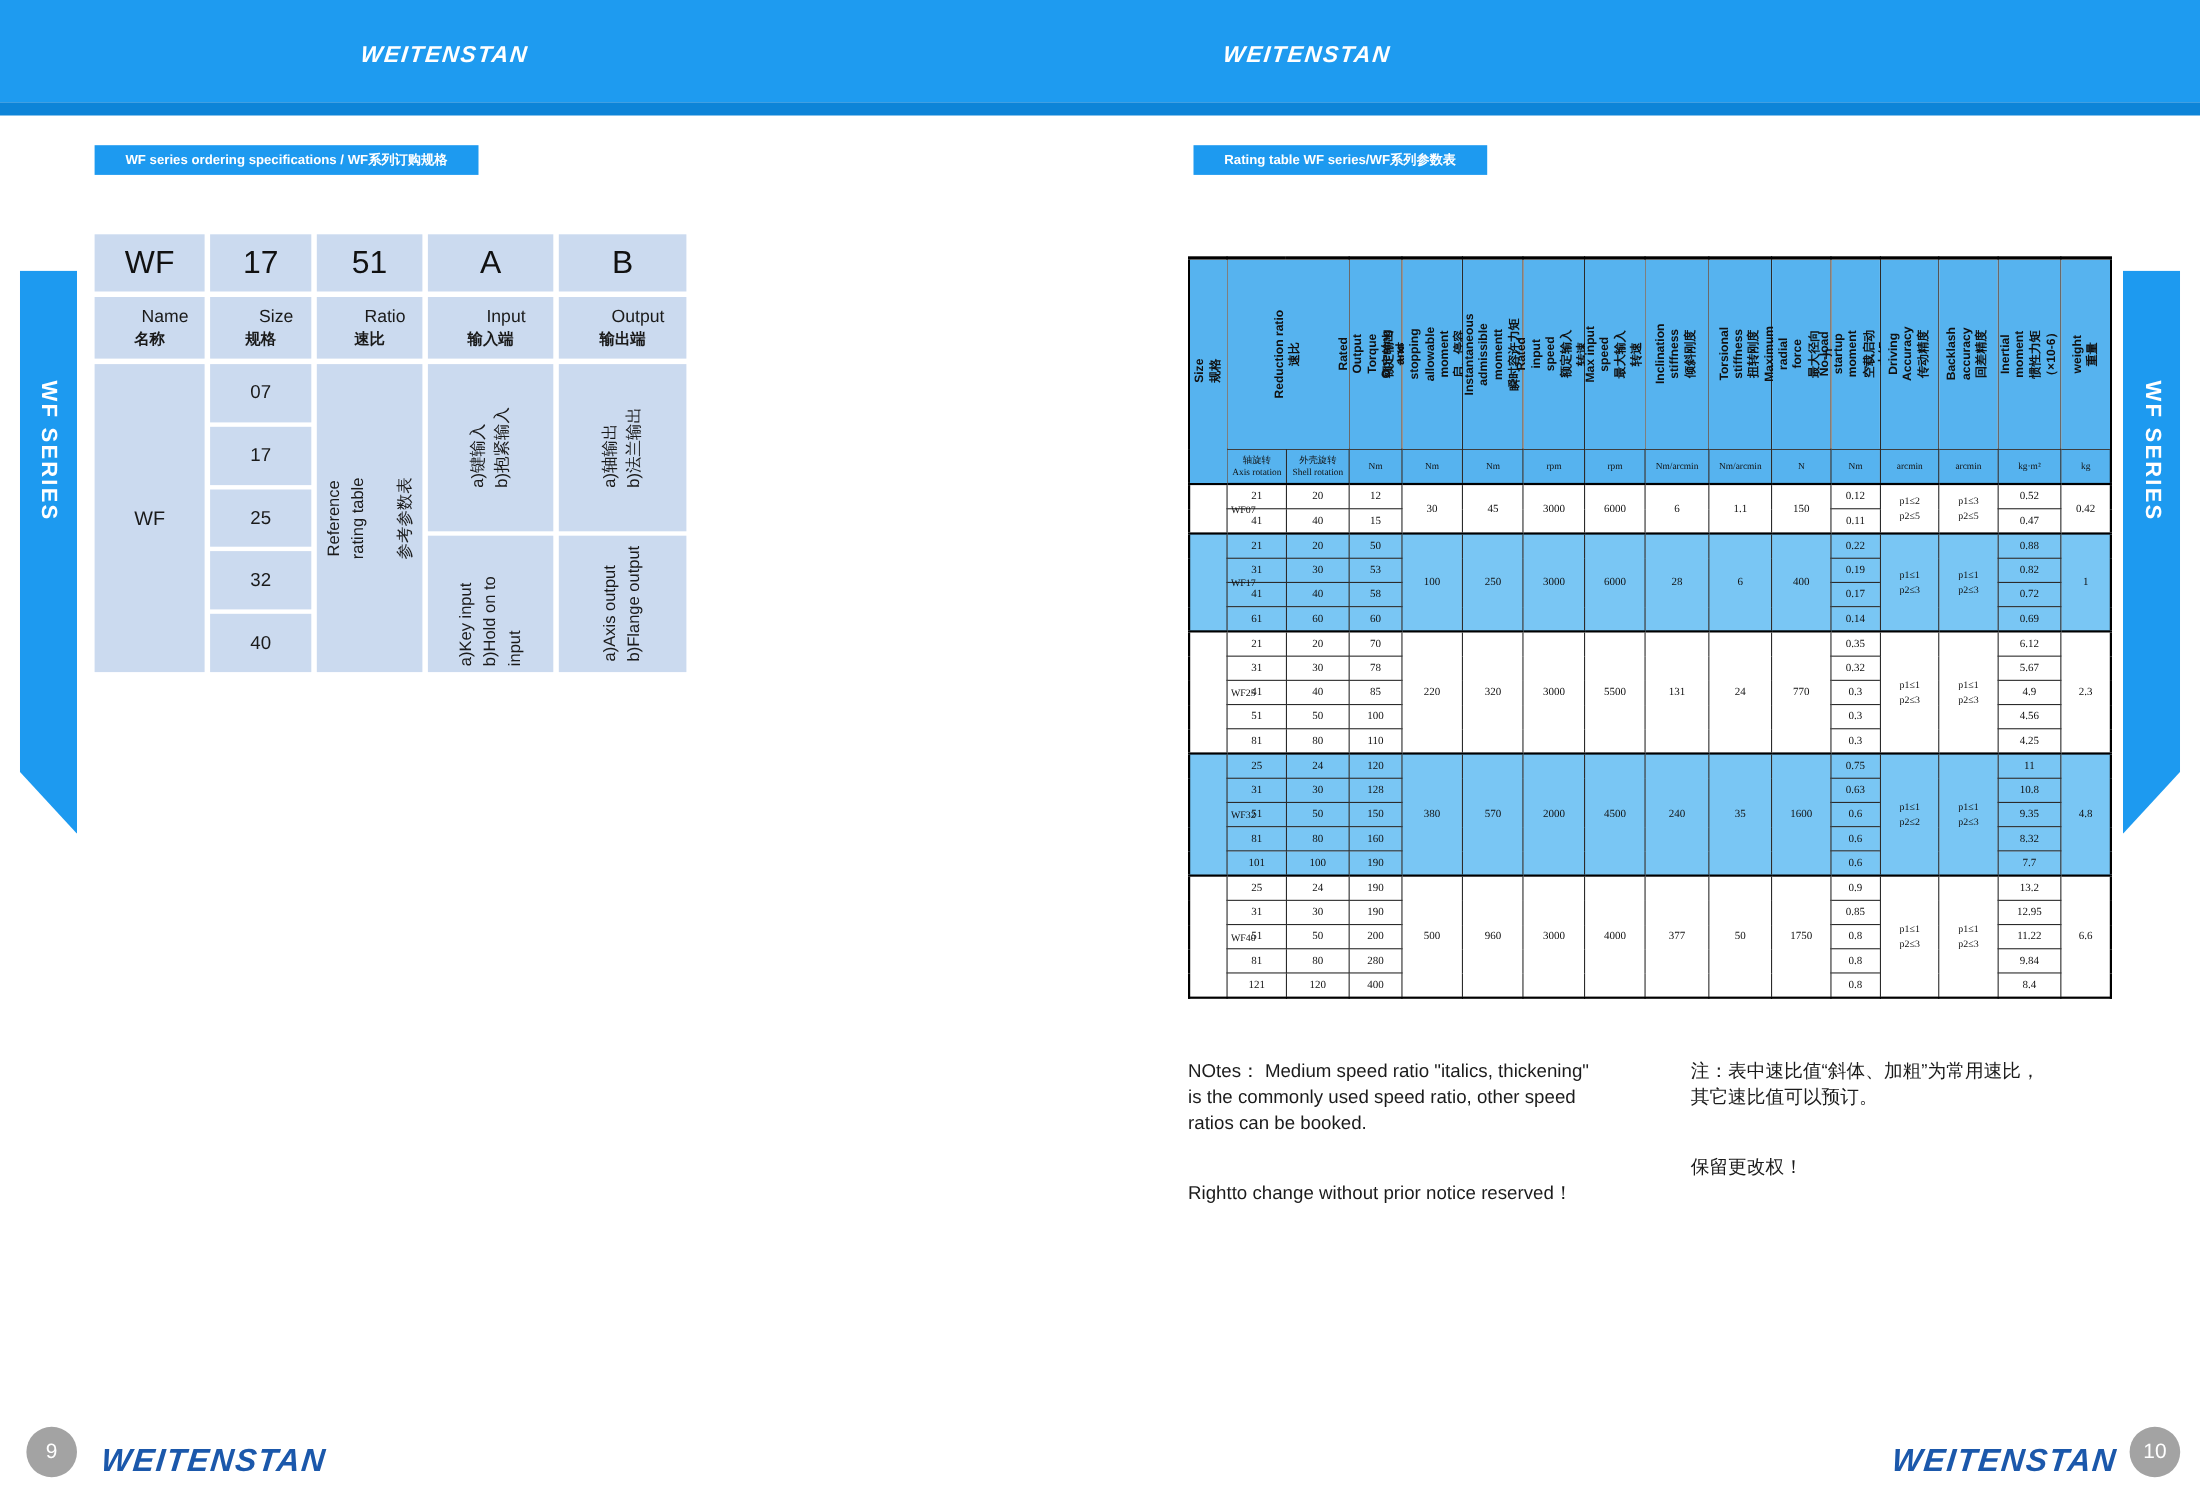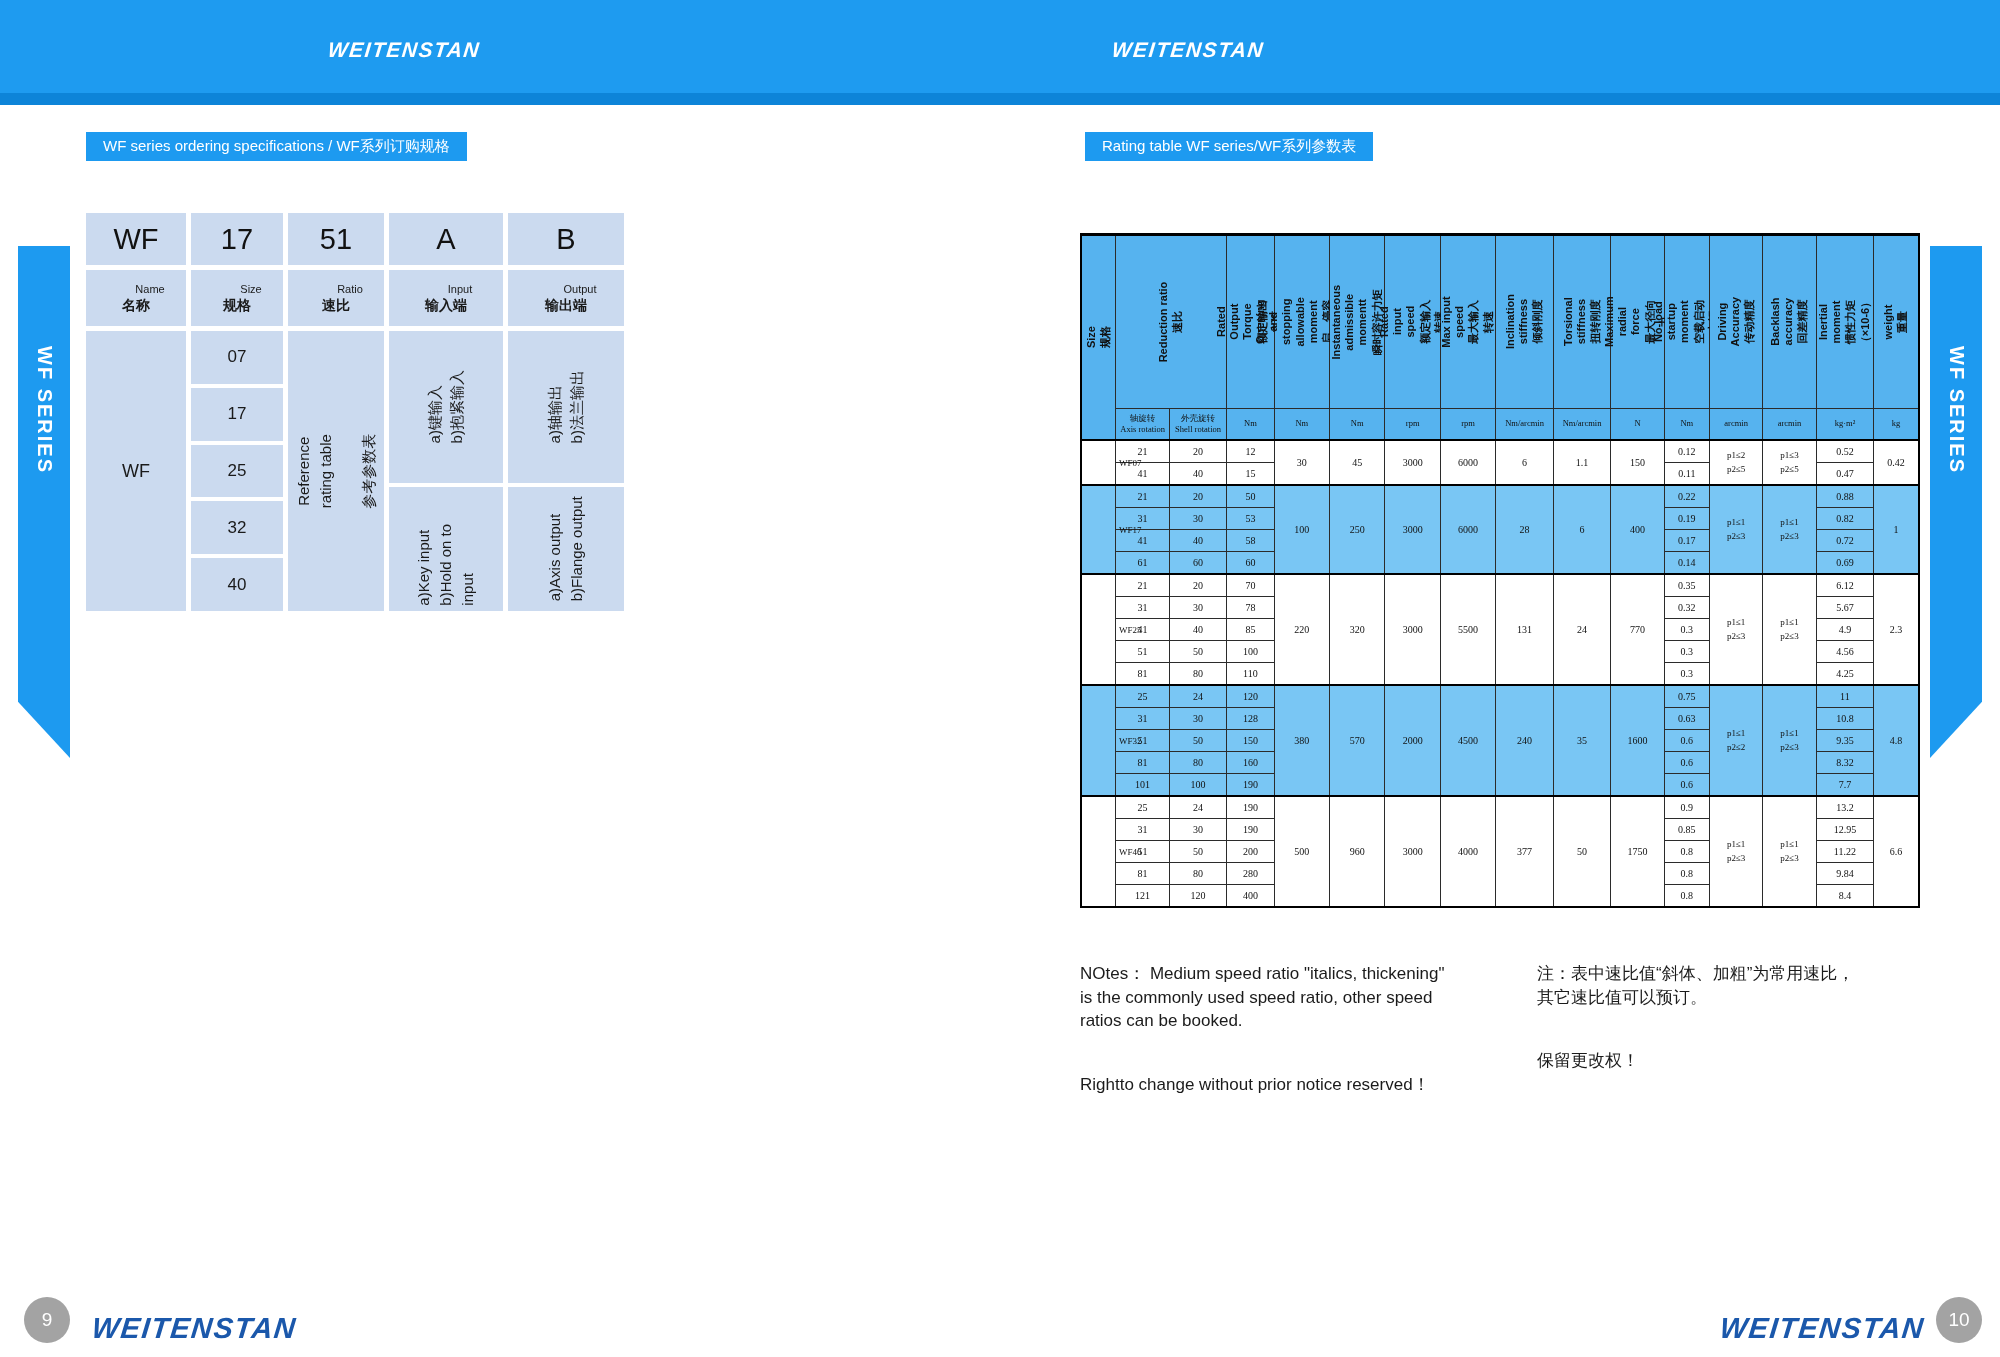--- a/index.html
+++ b/index.html
@@ -14,29 +14,29 @@
   .logo-top.l{left:328px;}
   .logo-top.r{left:1112px;}
 
   
   .ribbon{position:absolute;top:246px;width:52px;height:512px;background:#1d9af0;display:flex;justify-content:center;}
   .ribbon.left{left:18px;clip-path:polygon(0 0,100% 0,100% 100%,0 89%);}
   .ribbon.right{left:1930px;clip-path:polygon(0 0,100% 0,100% 89%,0 100%);}
   .ribbon-text{writing-mode:vertical-rl;margin-top:100px;color:#fff;font-weight:700;font-size:20px;letter-spacing:2px;}
 
   
-  .badge{position:absolute;top:132px;background:#1d9af0;color:#fff;font-size:15px;font-weight:400;padding:5px 17px;white-space:nowrap;}
+  .badge{position:absolute;top:132px;background:#1d9af0;color:#fff;font-size:12px;font-weight:700;padding:5px 28px;white-space:nowrap;}
   .badge.l{left:86px;}
   .badge.r{left:1085px;}
 
   
   .order-table{position:absolute;left:86px;top:213px;display:grid;grid-template-columns:100px 92px 96px 114px 116px;grid-template-rows:52px 56px 280px;gap:5px;}
   .oc{background:#cbdaef;display:flex;flex-direction:column;align-items:center;justify-content:center;text-align:center;position:relative;}
   .oc.code{font-size:29px;color:#111;}
-  .oc .len{font-size:11px;line-height:1.3;margin-left:28px;}
+  .oc .len{font-size:16px;line-height:1.3;margin-left:28px;}
   .oc .lzh{font-size:14px;line-height:1.3;font-weight:bold;}
   .oc.namecell{font-size:18px;}
   .oc.sz{font-size:17px;}
   .col-stack{display:flex;flex-direction:column;gap:4px;}
   .col-stack .oc{flex:1;}
   .col-stack .oc.tall{flex:none;height:152px;}
   .rwrap{position:absolute;inset:0;display:flex;align-items:center;justify-content:center;}
   .rrot{transform:rotate(-90deg);white-space:pre-line;font-size:15px;line-height:1.45;text-align:left;}
   .rrot.ctr{text-align:center;}
 

